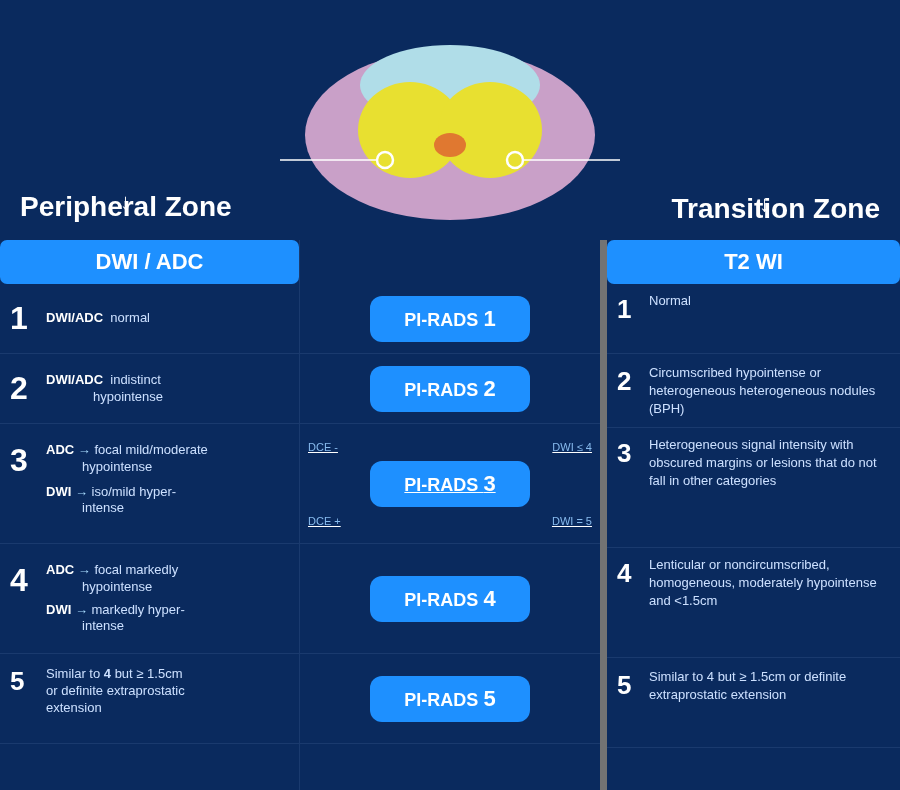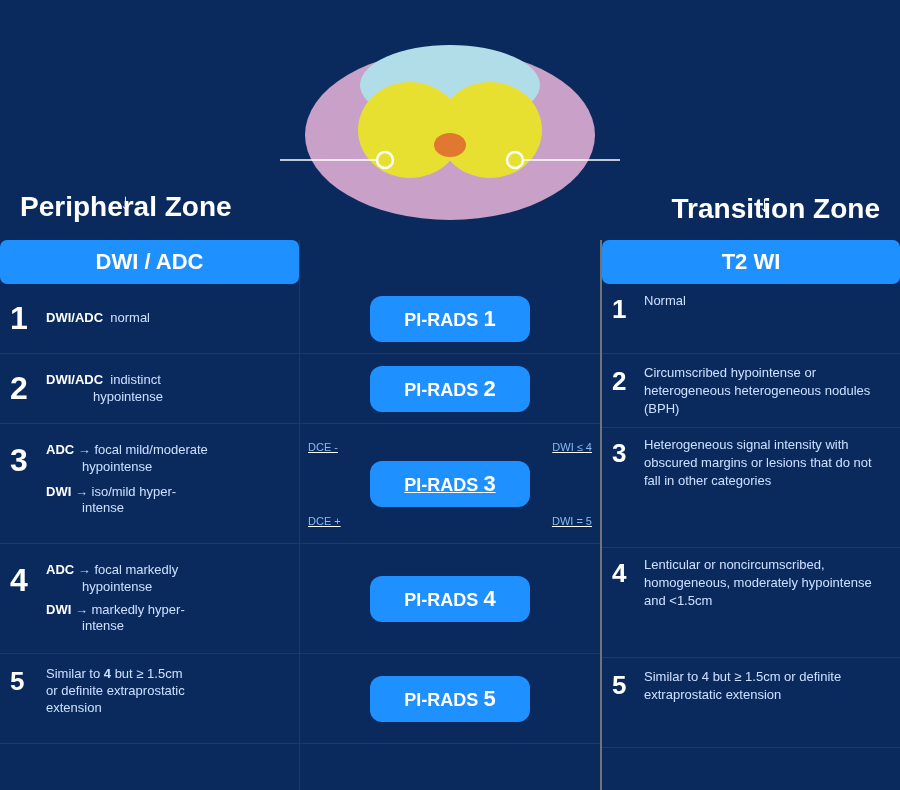--- a/index.html
+++ b/index.html
@@ -104,21 +104,21 @@
     .middle-header {
       height: 44px;
       width: 100%;
       display: flex;
       align-items: center;
       justify-content: center;
     }
 
     
     .right-col {
-      border-left: 2px solid #737373;
+      border-left: 7px solid #737373;
     }
 
     
     .score-row {
       display: flex;
       align-items: center;
       border-bottom: 1px solid #1a3a6e;
       min-height: 70px;
       padding: 8px 10px;
     }

